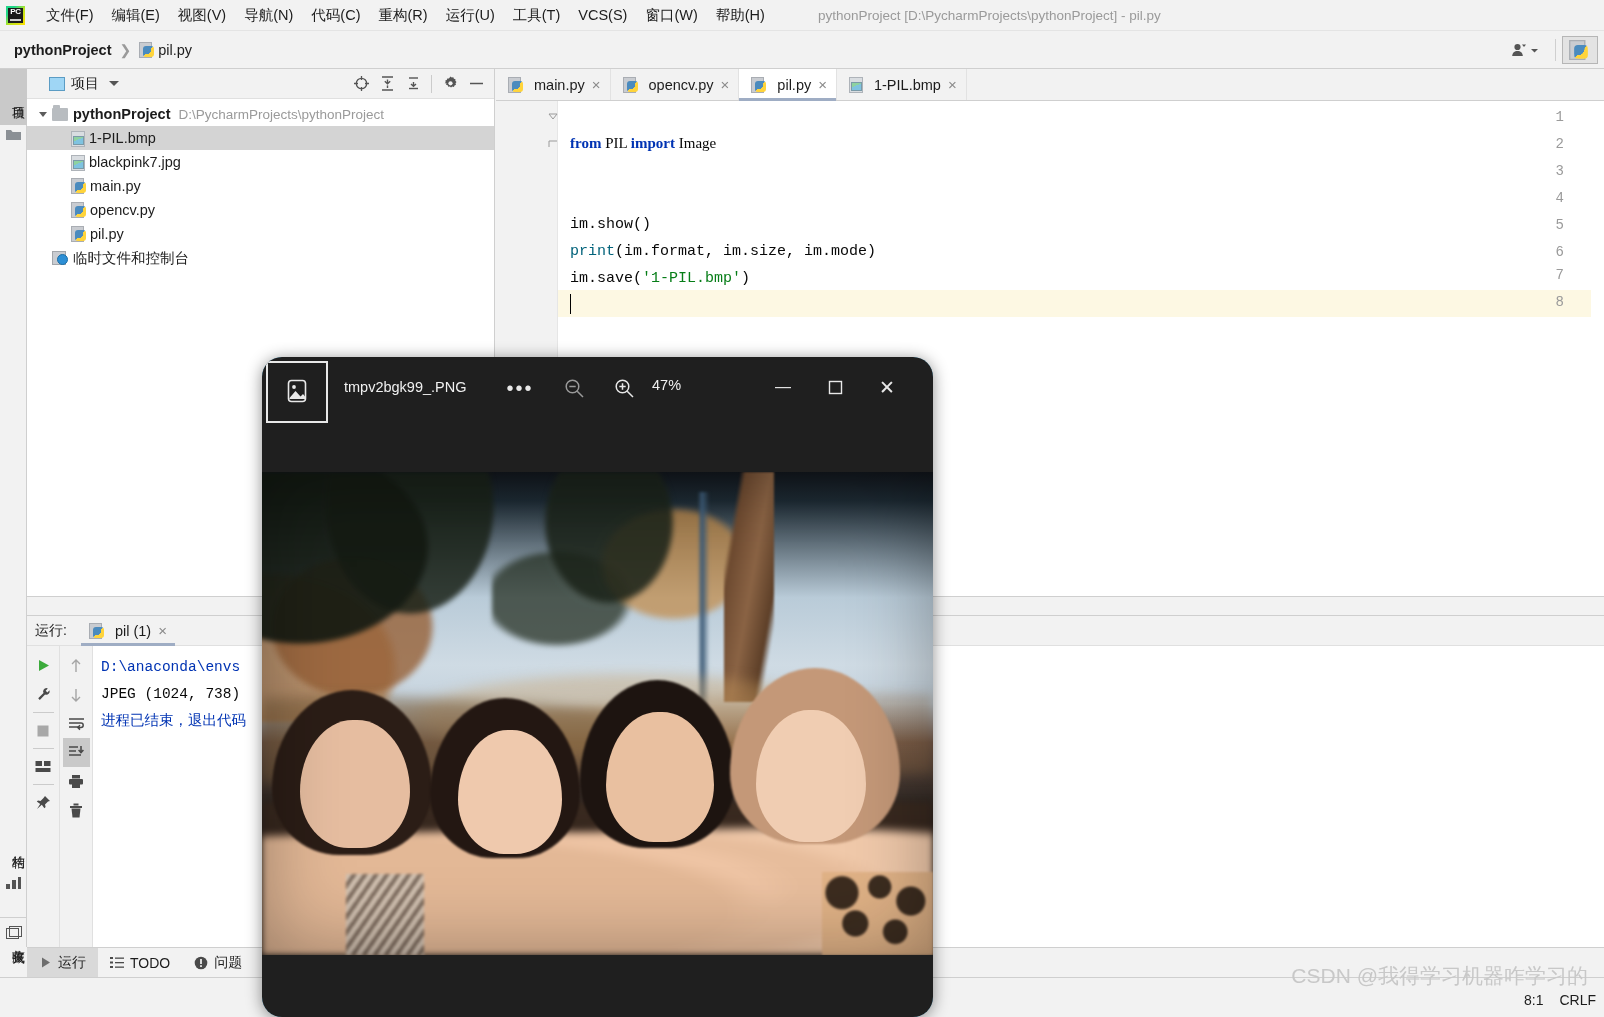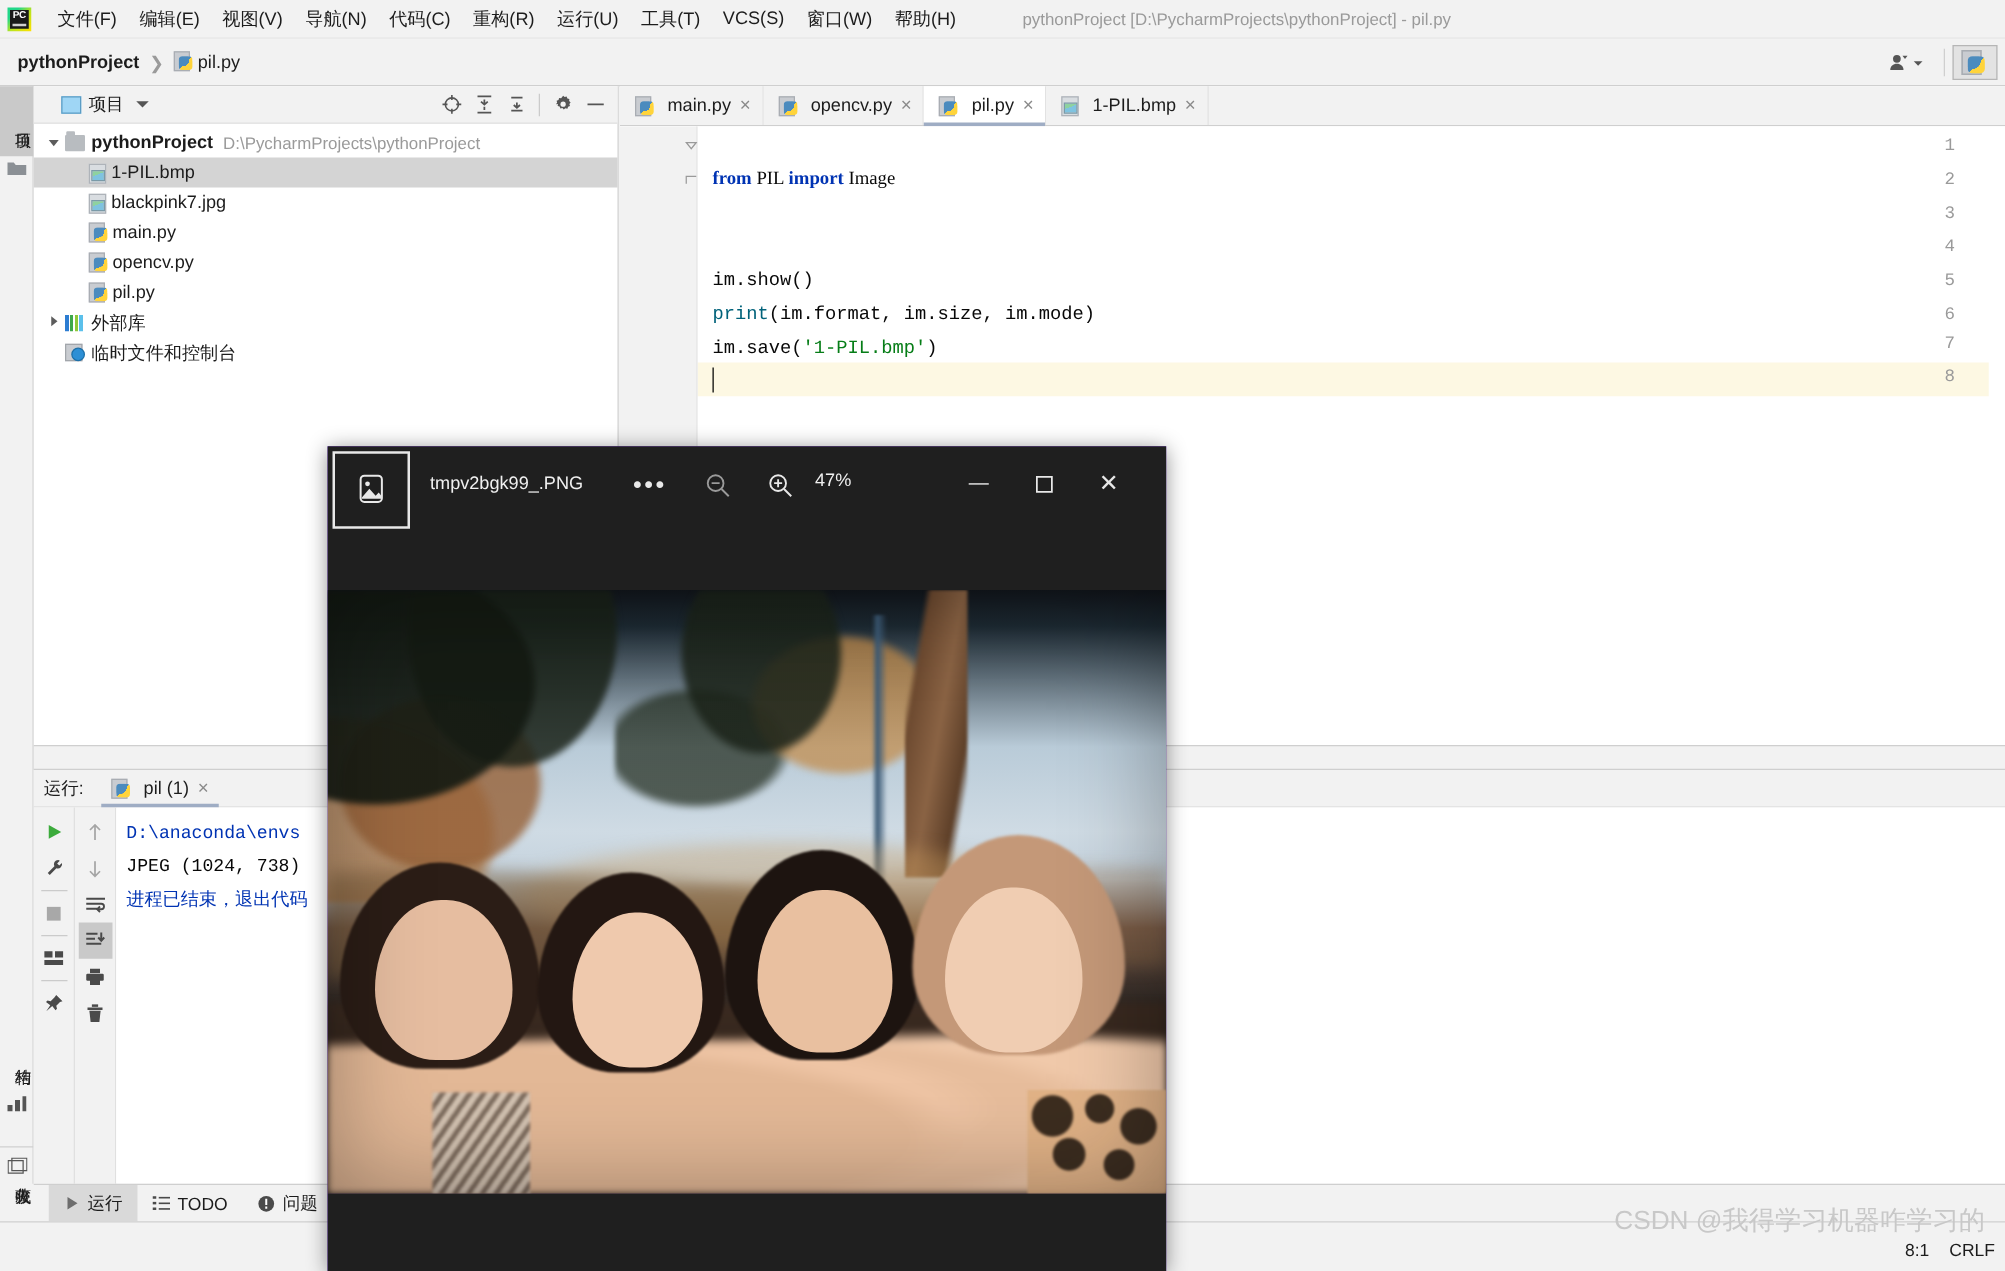--- a/index.html
+++ b/index.html
@@ -290,39 +290,40 @@
   
   .toolwin-bar {
     position: absolute; left: 27px; top: 947px; right: 0; height: 30px;
     background: #f2f2f2; border-top: 1px solid #cfcfcf;
     display: flex; align-items: center;
   }
   .twb-item {
     display: flex; align-items: center; gap: 6px; padding: 0 12px; height: 30px;
     font-size: 14px; color: #1c1c1c;
   }
-  .twb-item.active { background: #d9d9d9; margin-left: 12px; }
+  .twb-item.active { background: #d9d9d9; }
   .statusbar {
     position: absolute; left: 0; top: 977px; right: 0; height: 40px;
     background: #f2f2f2; border-top: 1px solid #cfcfcf;
   }
   .status-right {
     position: absolute; right: 8px; top: 14px; display: flex; align-items: center; gap: 16px;
     font-size: 14px; color: #1c1c1c;
   }
   .watermark {
     position: absolute; right: 16px; top: 962px; font-size: 21px; color: #c8c8c8;
     white-space: nowrap; z-index: 60; pointer-events: none;
   }
 
   
   .viewer {
     position: absolute; left: 262px; top: 357px; width: 671px; height: 660px;
-    background: #4c1d95; box-shadow: 0 2px 16px rgba(0,0,0,0.45); z-index: 50;
+    background: #7dd3fc; box-shadow: 0 2px 16px rgba(0,0,0,0.45); z-index: 50;
     overflow: hidden;
+    border-radius: 20px;
   }
   .v-titlebar { position: relative; height: 115px; background: #1f1f1f; }
   .v-appicon {
     position: absolute; left: 4px; top: 4px; width: 62px; height: 62px;
     border: 2px solid #e8e8e8; display: flex; align-items: center; justify-content: center;
   }
   .v-title {
     position: absolute; left: 82px; top: 22px; font-size: 14.5px; color: #f0f0f0;
     white-space: nowrap;
   }
@@ -569,25 +570,20 @@
       <div class="tree-row indent-2">
         <span class="py-icon"></span>
         <span class="tree-name">opencv.py</span>
       </div>
 
       <div class="tree-row indent-2">
         <span class="py-icon"></span>
         <span class="tree-name">pil.py</span>
       </div>
 
-      <div class="tree-row" style="padding-left:8px;">
-        <div class="twisty closed"></div>
-        <div class="lib-ico"></div>
-        <span class="tree-name">外部库</span>
-      </div>
 
       <div class="tree-row" style="padding-left:25px;">
         <div class="scratch-ico"></div>
         <span class="tree-name">临时文件和控制台</span>
       </div>
     </div>
   </div>
 
   <div class="editor-wrap">
     <div class="tabbar">

